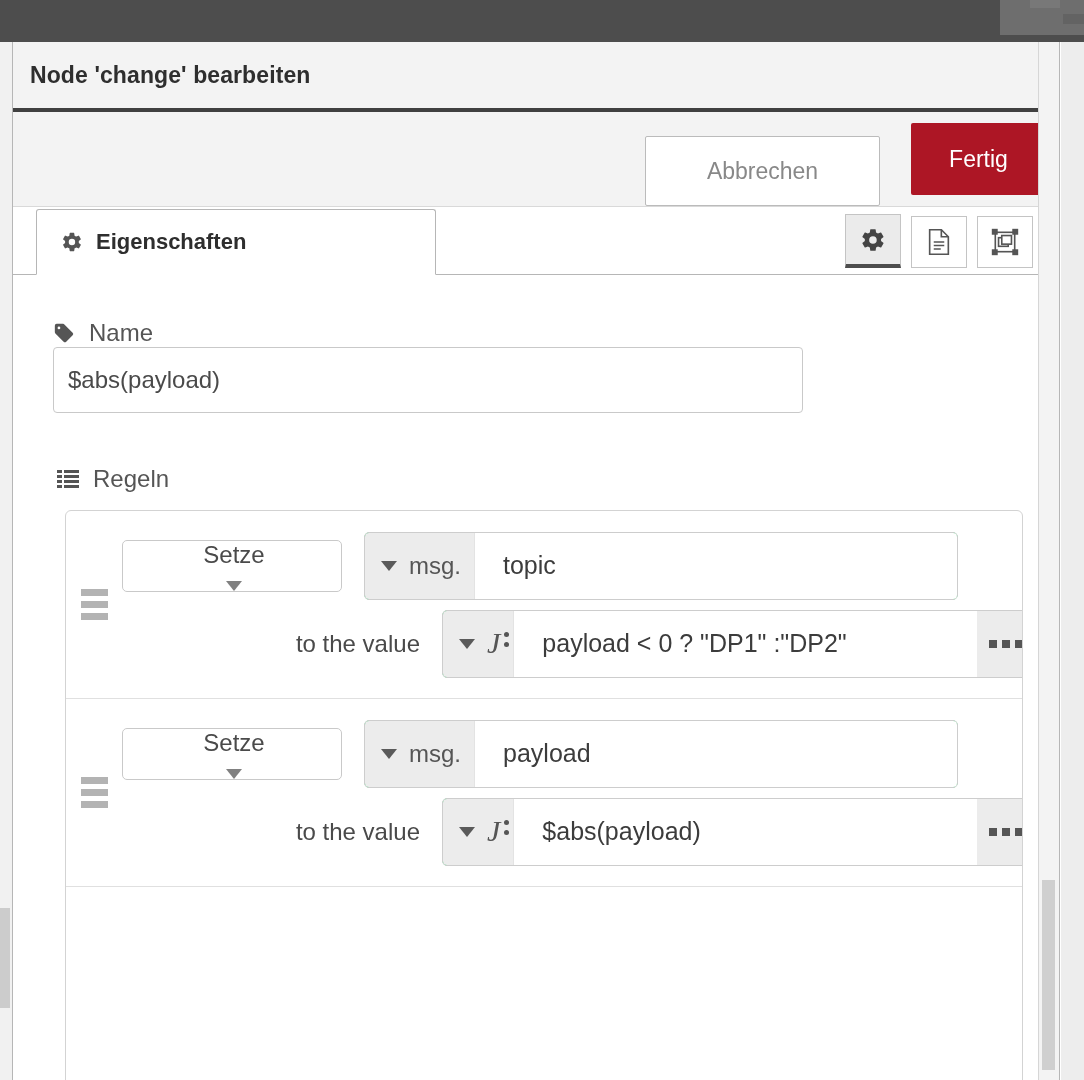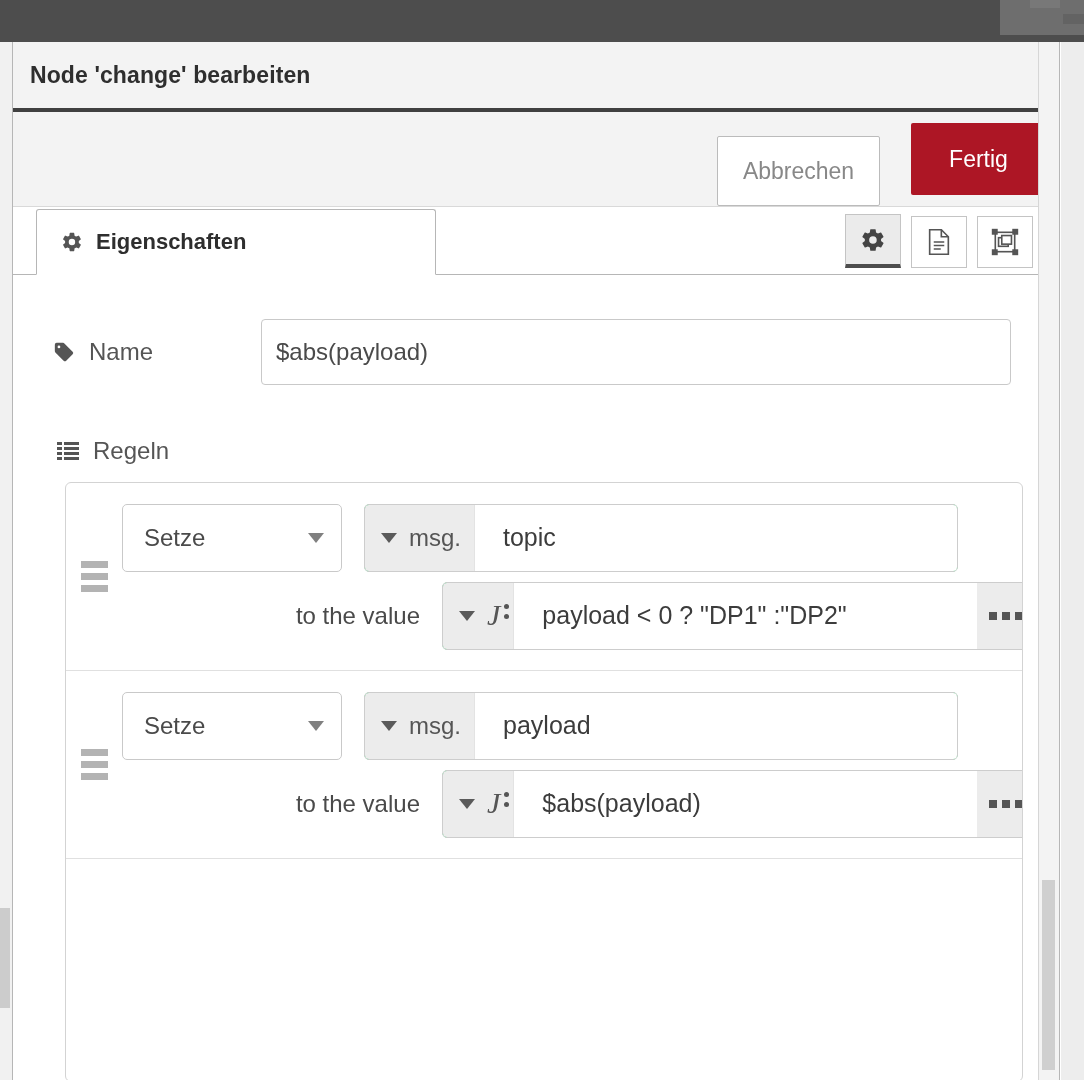--- a/index.html
+++ b/index.html
@@ -74,21 +74,21 @@
     font-family: "Liberation Sans", sans-serif;
     font-size: 23px;
     border-radius: 2px;
     cursor: pointer;
     display: flex; align-items: center; justify-content: center;
     background: #ffffff;
     border: 1px solid #bbbbbb;
     color: #888888;
   }
   .btn-delete { width: 165px; height: 72px; margin-left: 0px; }
-  .btn-cancel { width: 163px; height: 70px; margin-top: 24px; }
+  .btn-cancel { width: 235px; height: 70px; margin-top: 24px; }
   .btn-done {
     width: 135px; height: 72px;
     background: #ad1625; border: none; color: #ffffff;
     margin-left: 31px;
   }
   .btn-spacer { flex: 1; }
 
   
   .tabs-row {
     position: relative;
@@ -136,20 +136,21 @@
     position: relative;
     background: #ffffff;
     height: 804px;
     padding: 0;
   }
 
   .form-row {
     display: flex; 
     padding-left: 40px;
     margin-top: 44px;
+    flex-direction: column;
   }
   .form-label {
     display: flex; align-items: center;
     width: 208px;
     font-size: 24px; color: #555555;
   }
   .form-label .lbl-text { margin-left: 14px; }
 
   .name-input {
     width: 750px; height: 66px;
@@ -196,28 +197,29 @@
     cursor: move;
   }
   .drag-handle .bars { display: flex; flex-direction: column; gap: 5px; }
   .drag-handle .bars i { display: block; width: 27px; height: 7px; background: #b3b3b3; }
 
   .rule-fields { flex: 1; display: flex; flex-direction: column; gap: 10px; }
 
   .rule-line { display: flex; align-items: center; }
 
   .select-setze {
-    width: 220px; height: 68px;
+    width: 220px; height: 52px;
     border: 1px solid #c9c9c9;
     border-radius: 5px;
     background: #ffffff;
     display: flex; align-items: center; justify-content: space-between;
     padding: 0 17px 0 21px;
     font-size: 24px; color: #4a4a4a;
     cursor: pointer;
+    flex-direction: column;
   }
   .chev {
     width: 0; height: 0;
     border-left: 8px solid transparent;
     border-right: 8px solid transparent;
     border-top: 10px solid #555555;
     opacity: 0.75;
   }
 
   .typed-input {

